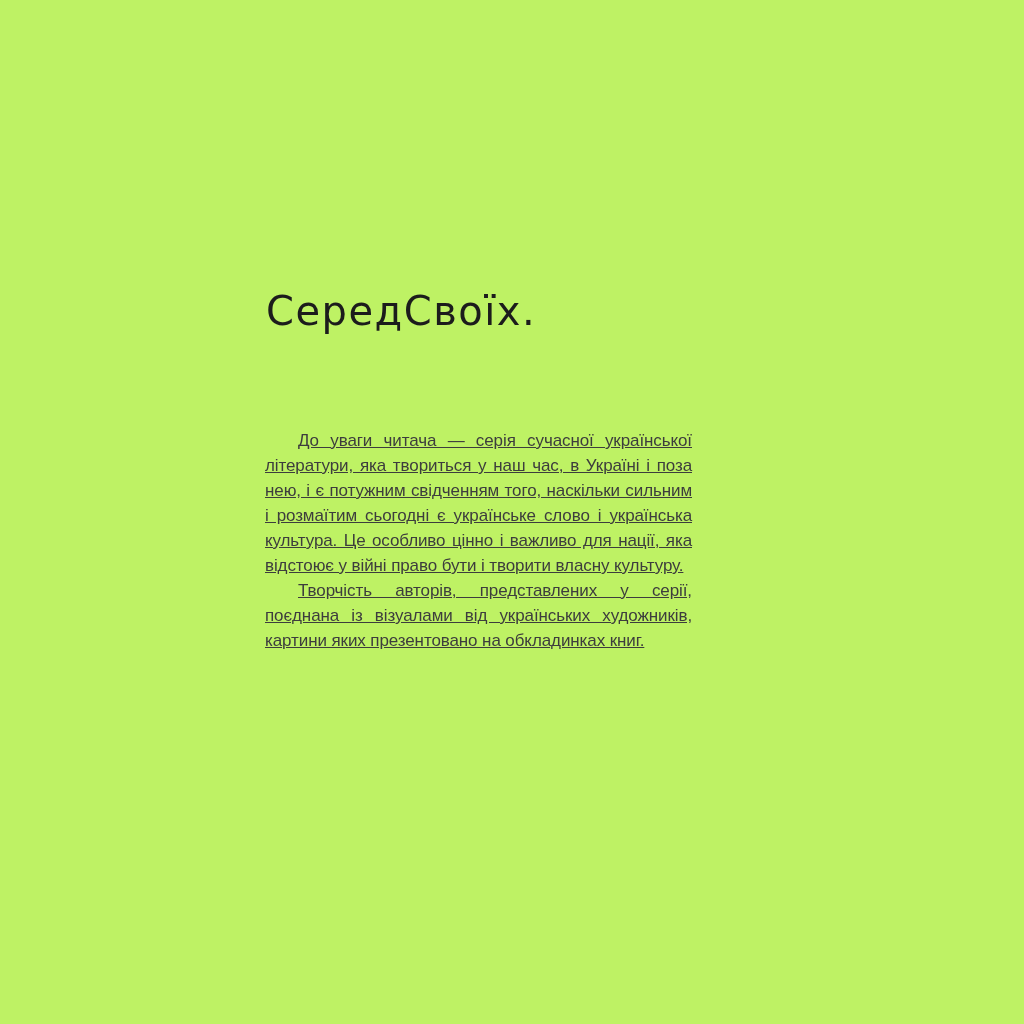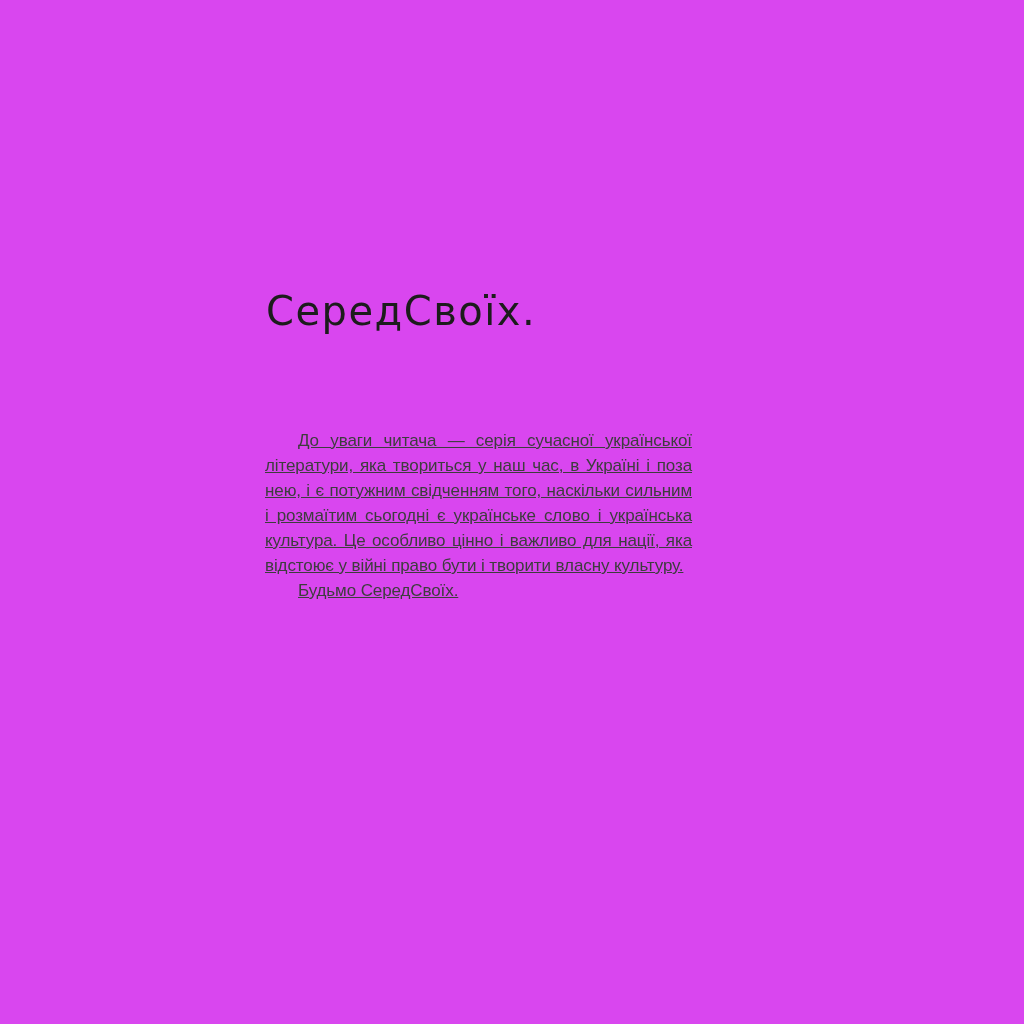--- a/index.html
+++ b/index.html
@@ -4,21 +4,21 @@
 <style>
   html, body {
     margin: 0;
     padding: 0;
     background: #ffffff;
   }
   .page {
     position: relative;
     width: 1024px;
     height: 1024px;
-    background: #d946ef;
+    background: #bef264;
     overflow: hidden;
     font-family: "Liberation Sans", sans-serif;
   }
   .title-line {
     position: absolute;
     font-family: "DejaVu Sans", sans-serif;
     font-size: 40px;
     font-weight: 500;
     color: #1c1c1c;
     letter-spacing: 1.5px;
@@ -53,16 +53,16 @@
 </head>
 <body>
 
 <div class="page">
 
   <div class="title-line title-line-1">СередСвоїх.</div>
 
 
   <div class="body-block">
     <p>До уваги читача — серія сучасної української літератури, яка твориться у наш час, в Україні і поза нею, і є потужним свідченням того, наскільки сильним і розмаїтим сьогодні є українське слово і українська культура. Це особливо цінно і важливо для нації, яка відстоює у війні право бути і творити власну культуру.</p>
-    <p>Будьмо СередСвоїх.</p>
+    <p>Творчість авторів, представлених у серії, поєднана із візуалами від українських художників, картини яких презентовано на обкладинках книг.</p>
   </div>
 
 </div>
 
 </body></html>

